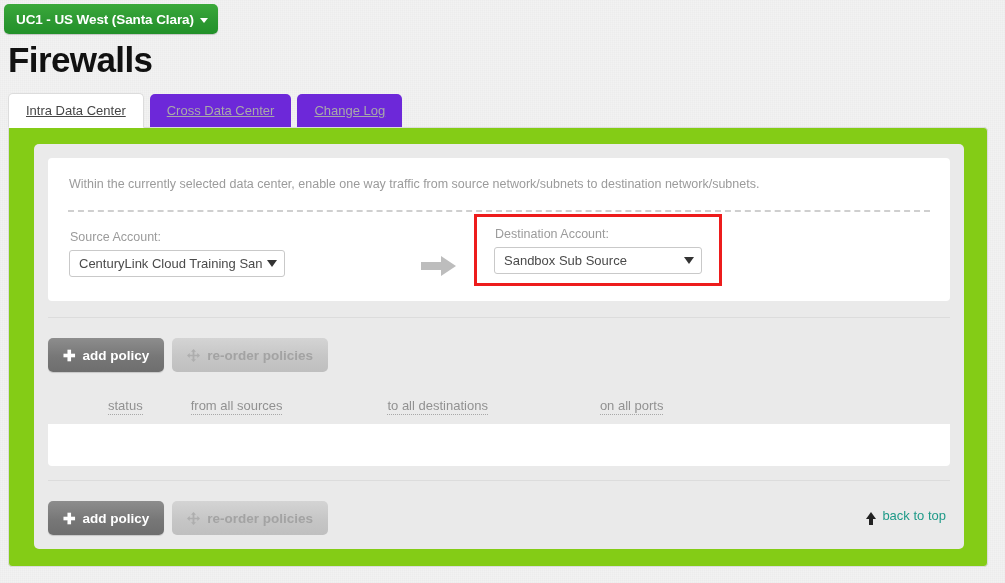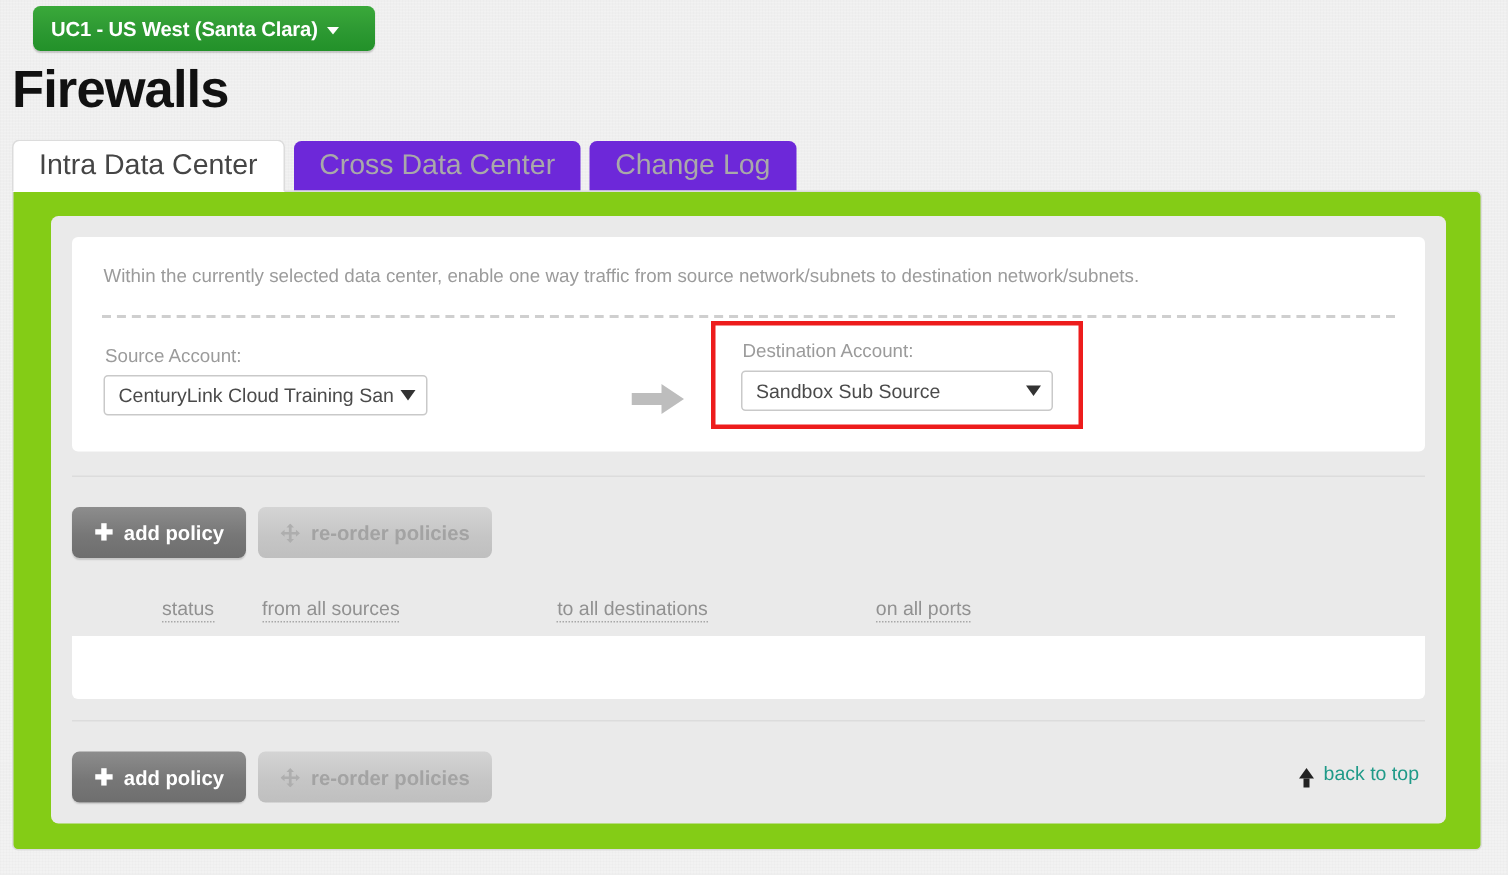--- a/index.html
+++ b/index.html
@@ -12,23 +12,23 @@
     background-color: #f2f2f2;
     background-image:
       repeating-linear-gradient(0deg, rgba(0,0,0,0.012) 0px, rgba(0,0,0,0.012) 1px, rgba(255,255,255,0.02) 1px, rgba(255,255,255,0.02) 2px),
       repeating-linear-gradient(90deg, rgba(0,0,0,0.012) 0px, rgba(0,0,0,0.012) 1px, rgba(255,255,255,0.025) 1px, rgba(255,255,255,0.025) 2px);
     color: #333;
   }
 
   
   .dc-badge {
     position: absolute;
-    left: 22px; top: 4px;
+    left: 4px; top: 4px;
     height: 30px;
-    padding: 0 24px 0 12px;
+    padding: 0 10px 0 12px;
     display: inline-flex;
     align-items: center;
     gap: 6px;
     border-radius: 5px;
     background: linear-gradient(to bottom, #3aa93a 0%, #2e9a33 50%, #229129 100%);
     color: #ffffff;
     font-size: 13.5px;
     font-weight: bold;
     letter-spacing: -0.1px;
     box-shadow: 0 1px 1px rgba(0,0,0,0.18);
@@ -60,24 +60,25 @@
     left: 8px; top: 93px;
     display: flex;
     align-items: flex-end;
     gap: 6px;
   }
   .tab {
     height: 35px;
     padding: 0 17px;
     display: flex;
     align-items: center;
-    font-size: 19px;
+    font-size: 13px;
     border-radius: 5px 5px 0 0;
     cursor: pointer;
     white-space: nowrap;
+    text-decoration: underline;
   }
   .tab.inactive {
     background: #6d28d9;
     color: #a9a9a9;
     height: 33px;
   }
   .tab.active {
     background: #ffffff;
     color: #454545;
     border: 1px solid #dcdcdc;
@@ -286,21 +287,21 @@
     font-size: 13px;
     color: #919191;
   }
   .th {
     border-bottom: 1px dotted #a8a8a8;
     padding-bottom: 1px;
     cursor: pointer;
     white-space: nowrap;
   }
   .th-status { margin-left: 60px; }
-  .th-sources { margin-left: 32px; }
+  .th-sources { margin-left: 48px; }
   .th-destinations { margin-left: 105px; }
   .th-ports { margin-left: 112px; }
 </style>
 </head>
 <body>
 
 <div class="dc-badge">
   <span>UC1 - US West (Santa Clara)</span>
   <span class="caret-white"></span>
 </div>

